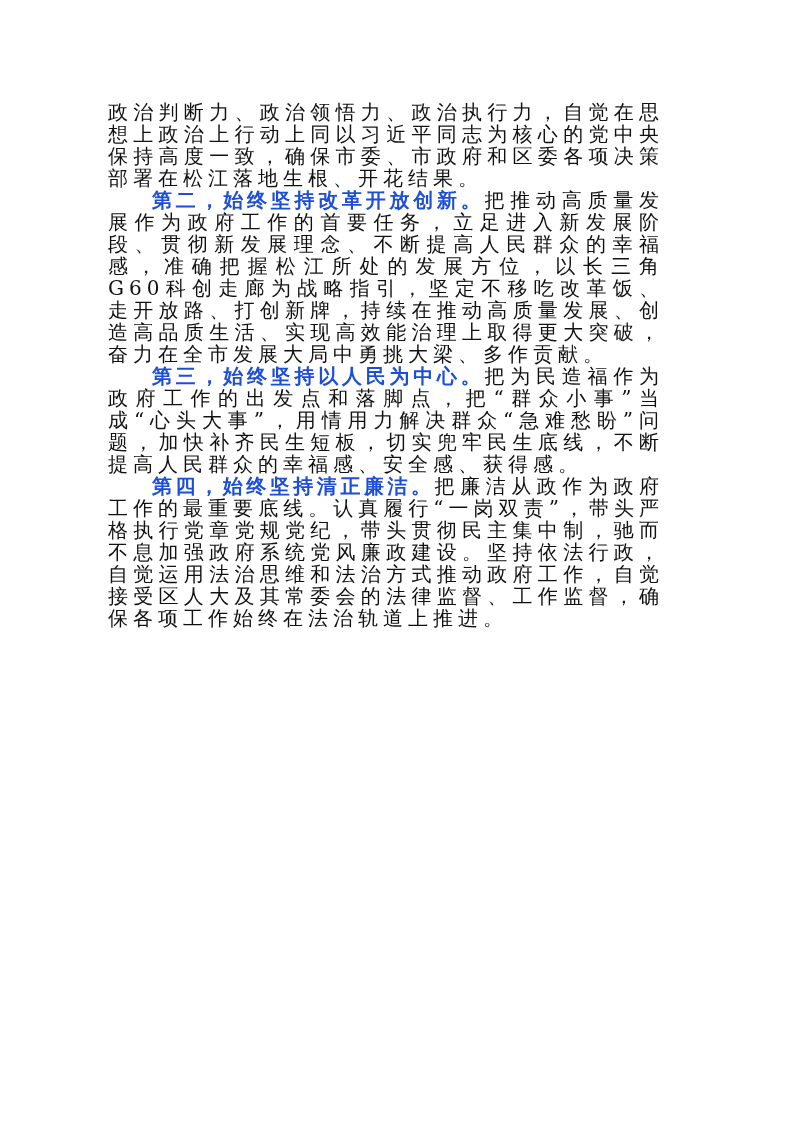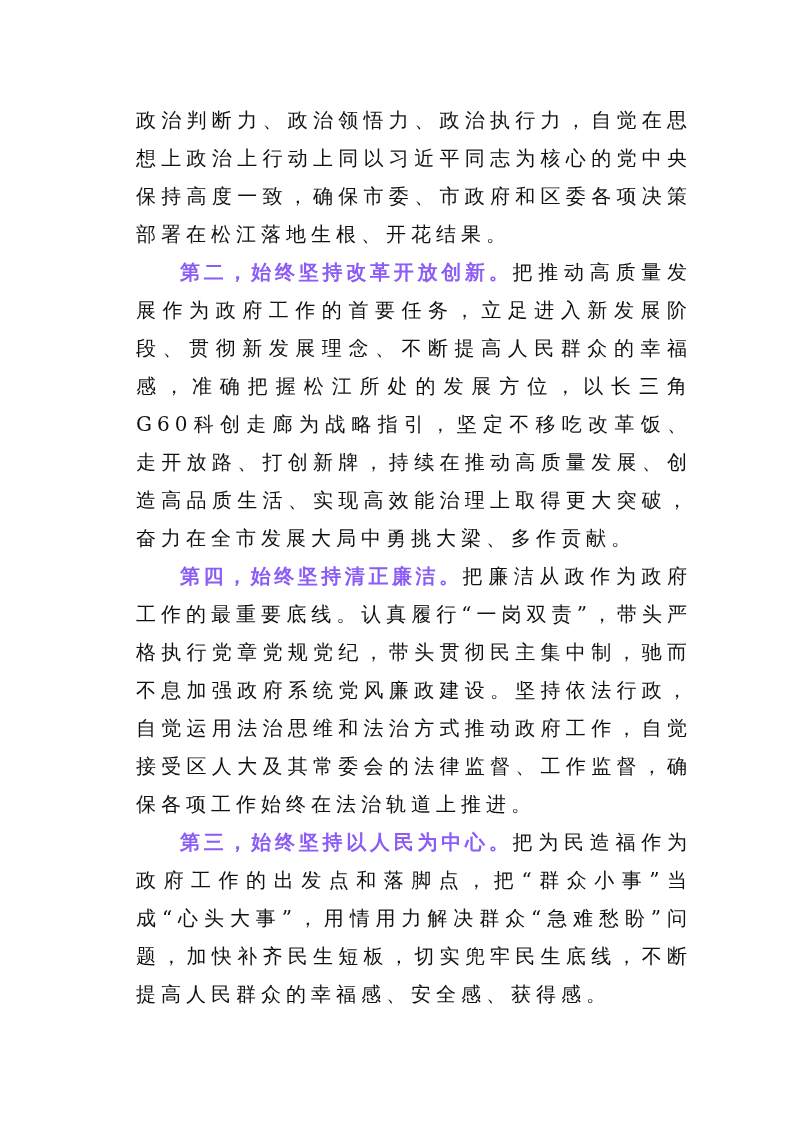--- a/index.html
+++ b/index.html
@@ -16,62 +16,62 @@
     .page {
       position: absolute;
       left: 0;
       top: 0;
       width: 793px;
       height: 1122px;
       background: #ffffff;
     }
     .content {
       position: absolute;
-      left: 136px;
+      left: 108px;
       top: 101px;
       width: 556px;
       font-family: "DejaVu Serif", "Liberation Serif", serif;
       font-size: 20px;
-      line-height: 38px;
+      line-height: 22px;
       color: #111111;
       letter-spacing: 5px;
       text-align: justify;
       text-justify: inter-character;
     }
     .para {
       margin: 0;
       padding: 0;
     }
     .para.indent {
       text-indent: 2em;
       text-indent: 44px;
     }
     .lead {
       font-family: Liberation Sans, sans-serif;
       font-weight: bold;
       letter-spacing: 3px;
-      color: #8b5cf6;
+      color: #1d4ed8;
     }
   </style>
 </head>
 <body>
 
 <div class="page">
   <div class="content">
 
     <p class="para">
       <span>政治判断力、政治领悟力、政治执行力，自觉在思想上政治上行动上同以习近平同志为核心的党中央保持高度一致，确保市委、市政府和区委各项决策部署在松江落地生根、开花结果。</span>
     </p>
 
     <p class="para indent">
       <span class="lead">第二，始终坚持改革开放创新。</span><span>把推动高质量发展作为政府工作的首要任务，立足进入新发展阶段、贯彻新发展理念、不断提高人民群众的幸福感，准确把握松江所处的发展方位，以长三角G60科创走廊为战略指引，坚定不移吃改革饭、走开放路、打创新牌，持续在推动高质量发展、创造高品质生活、实现高效能治理上取得更大突破，奋力在全市发展大局中勇挑大梁、多作贡献。</span>
     </p>
 
     <p class="para indent">
-      <span class="lead">第四，始终坚持清正廉洁。</span><span>把廉洁从政作为政府工作的最重要底线。认真履行“一岗双责”，带头严格执行党章党规党纪，带头贯彻民主集中制，驰而不息加强政府系统党风廉政建设。坚持依法行政，自觉运用法治思维和法治方式推动政府工作，自觉接受区人大及其常委会的法律监督、工作监督，确保各项工作始终在法治轨道上推进。</span>
+      <span class="lead">第三，始终坚持以人民为中心。</span><span>把为民造福作为政府工作的出发点和落脚点，把“群众小事”当成“心头大事”，用情用力解决群众“急难愁盼”问题，加快补齐民生短板，切实兜牢民生底线，不断提高人民群众的幸福感、安全感、获得感。</span>
     </p>
 
     <p class="para indent">
-      <span class="lead">第三，始终坚持以人民为中心。</span><span>把为民造福作为政府工作的出发点和落脚点，把“群众小事”当成“心头大事”，用情用力解决群众“急难愁盼”问题，加快补齐民生短板，切实兜牢民生底线，不断提高人民群众的幸福感、安全感、获得感。</span>
+      <span class="lead">第四，始终坚持清正廉洁。</span><span>把廉洁从政作为政府工作的最重要底线。认真履行“一岗双责”，带头严格执行党章党规党纪，带头贯彻民主集中制，驰而不息加强政府系统党风廉政建设。坚持依法行政，自觉运用法治思维和法治方式推动政府工作，自觉接受区人大及其常委会的法律监督、工作监督，确保各项工作始终在法治轨道上推进。</span>
     </p>
 
   </div>
 </div>
 
 </body></html>

